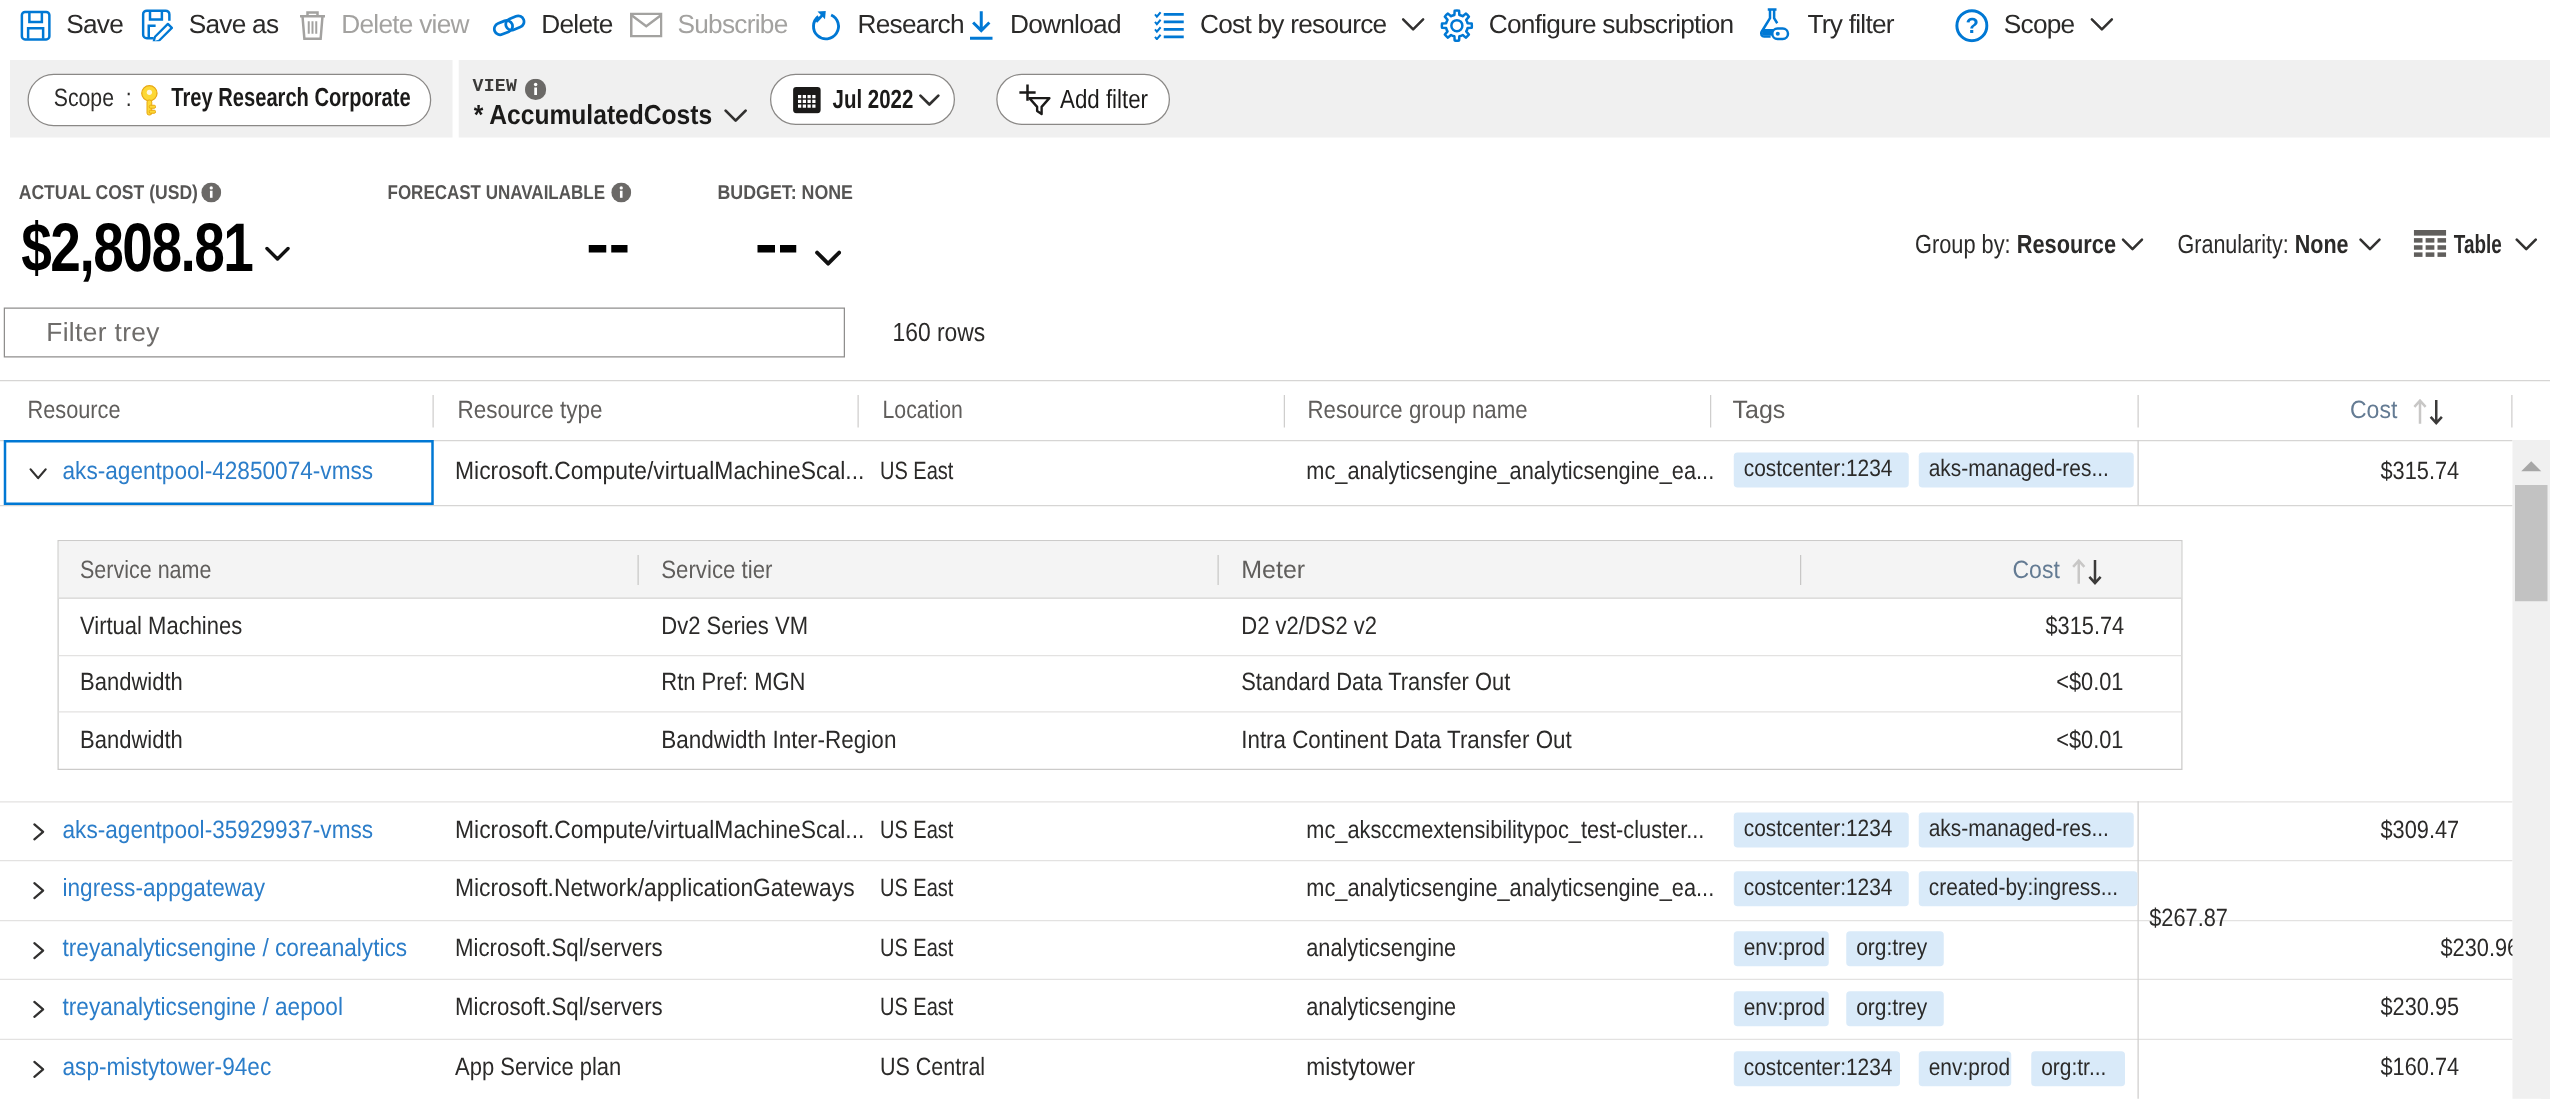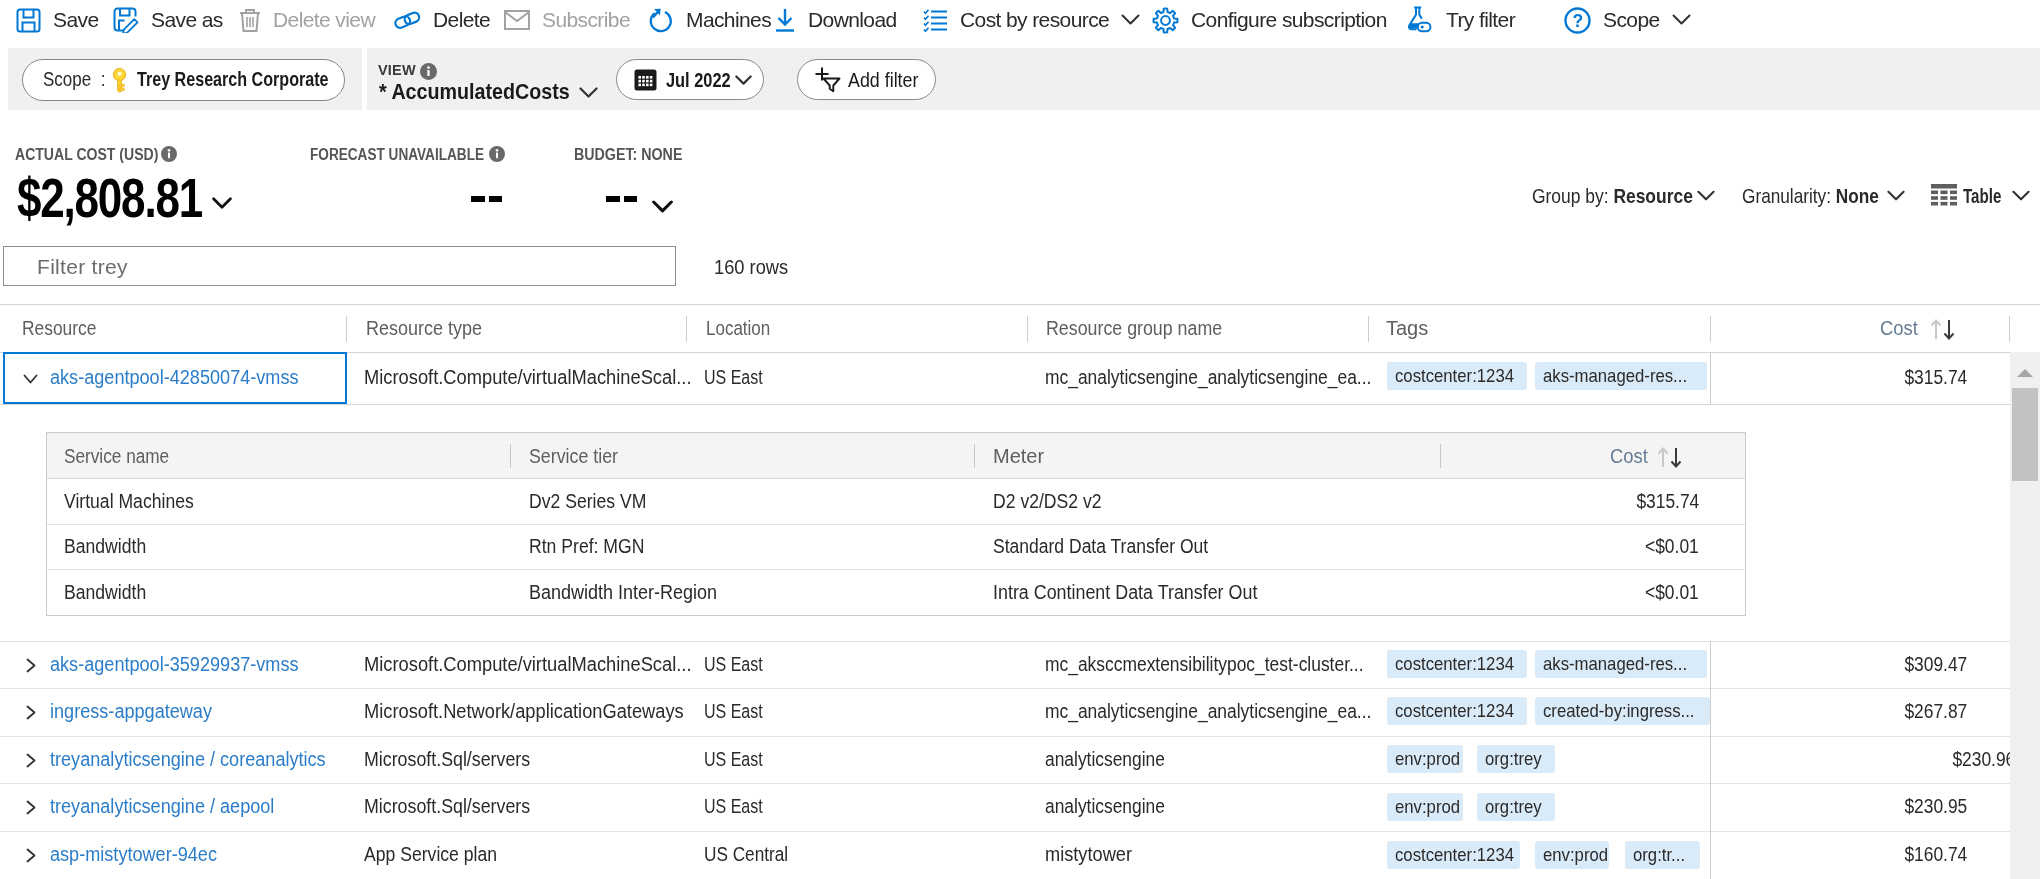--- a/index.html
+++ b/index.html
@@ -65,21 +65,21 @@
     </svg>
     <span>Subscribe</span>
   </div>
 
   <div class="tb-item" style="left:648px;">
     <svg width="26" height="27" viewBox="0 0 26 27" fill="none" stroke="#0078d4" stroke-width="2.3">
       <path d="M16.9 5.0 A10 10 0 1 1 6.7 6.2"></path>
       <path d="M4.9 10.4 L10.7 4.3"></path>
       <path d="M6.0 2.1 L12.6 1.8 L12.0 8.3 Z" fill="#0078d4" stroke="none"></path>
     </svg>
-    <span>Machines</span>
+    <span>Research</span>
   </div>
 
   <div class="tb-item" style="left:774px;">
     <svg width="22" height="24" viewBox="0 0 22 24" fill="none" stroke="#0078d4" stroke-width="2.4">
       <path d="M11 1 v15 M4.5 10 l6.5 6.5 L17.5 10"></path>
       <path d="M2 22.5 h18"></path>
     </svg>
     <span>Download</span>
   </div>
 
@@ -134,21 +134,21 @@
     <svg style="position:absolute; left:88px; top:8px;" width="17" height="25" viewBox="0 0 17 25">
       <circle cx="8.5" cy="6.6" r="6.1" fill="#fdd835" stroke="#e8a713" stroke-width="1"></circle>
       <circle cx="8.5" cy="5.8" r="2.1" fill="#fff8e1"></circle>
       <rect x="6.6" y="12" width="3.8" height="12" rx="1.6" fill="#fdd835" stroke="#e8a713" stroke-width="0.8"></rect>
       <rect x="8.4" y="16.2" width="5" height="2.4" rx="1" fill="#fdd835" stroke="#e8a713" stroke-width="0.8"></rect>
       <rect x="8.4" y="20.2" width="5" height="2.4" rx="1" fill="#fdd835" stroke="#e8a713" stroke-width="0.8"></rect>
     </svg>
     <span style="position:absolute; left:114px; top:7px; font-size:21px; font-weight:bold; color:#1b1a19; display:inline-block; transform:scaleX(0.767); transform-origin:left center; white-space:nowrap;">Trey Research Corporate</span>
   </div>
 
-  <div class="abs" style="left:378px; top:62px; font-size:14.5px; font-weight:bold; color:#3b3a39; letter-spacing:0.2px;">VIEW</div>
+  <div class="abs" style="left:378px; top:62px; font-size:14.5px; font-weight:bold; color:#3b3a39; letter-spacing:0.2px;font-family:Liberation Mono, monospace;">VIEW</div>
   <svg class="abs" style="left:420px; top:63px;" width="17" height="17" viewBox="0 0 17 17">
     <circle cx="8.5" cy="8.5" r="8.5" fill="#6b6967"></circle>
     <rect x="7.4" y="7" width="2.2" height="6" fill="#fff"></rect>
     <circle cx="8.5" cy="4.6" r="1.4" fill="#fff"></circle>
   </svg>
   <div class="abs" style="left:379px; top:79px; font-size:22px; font-weight:bold; color:#1b1a19; transform:scaleX(0.895); transform-origin:left center;">* AccumulatedCosts</div>
   <svg class="abs" style="left:579px; top:87px;" width="19" height="12" viewBox="0 0 19 12">
       <path class="chev" d="M1.5 1.5 L9.5 9.5 L17.5 1.5" style="stroke-width:2.2"></path>
     </svg>
 
@@ -345,21 +345,21 @@
   <div class="link" style="left:50px; top:700px; transform:scaleX(0.905); transform-origin:left center;">ingress-appgateway</div>
   <div class="cell" style="left:364px; top:700px; transform:scaleX(0.913); transform-origin:left center;">Microsoft.Network/applicationGateways</div>
   <div class="cell" style="left:704px; top:700px; transform:scaleX(0.8); transform-origin:left center;">US East</div>
   <div class="cell" style="left:1045px; top:700px; transform:scaleX(0.871); transform-origin:left center;">mc_analyticsengine_analyticsengine_ea...</div>
   <div class="tag" style="left:1387px; top:697px; width:140px;">
       <span>costcenter:1234</span>
     </div>
   <div class="tag" style="left:1535px; top:697px; width:175px;">
       <span>created-by:ingress...</span>
     </div>
-  <div class="cell" style="left:1710px; top:700px; width:257px; text-align:right;"><span style="display:inline-block; transform:scaleX(0.87); transform-origin:right center;">$267.87</span></div>
+  <div class="cell" style="left:1710px; top:724px; width:257px; "><span style="display:inline-block; transform:scaleX(0.87); transform-origin:right center;">$267.87</span></div>
 
   <svg class="abs" style="left:26px; top:753px;" width="11" height="15" viewBox="0 0 11 15">
       <path class="chev" d="M1.5 1.5 L8.5 7.5 L1.5 13.5" style="stroke-width:1.8"></path>
     </svg>
   <div class="link" style="left:50px; top:748px; transform:scaleX(0.905); transform-origin:left center;">treyanalyticsengine / coreanalytics</div>
   <div class="cell" style="left:364px; top:748px; transform:scaleX(0.89); transform-origin:left center;">Microsoft.Sql/servers</div>
   <div class="cell" style="left:704px; top:748px; transform:scaleX(0.8); transform-origin:left center;">US East</div>
   <div class="cell" style="left:1045px; top:748px; transform:scaleX(0.87); transform-origin:left center;">analyticsengine</div>
   <div class="tag" style="left:1387px; top:745px; width:76px;">
       <span>env:prod</span>

